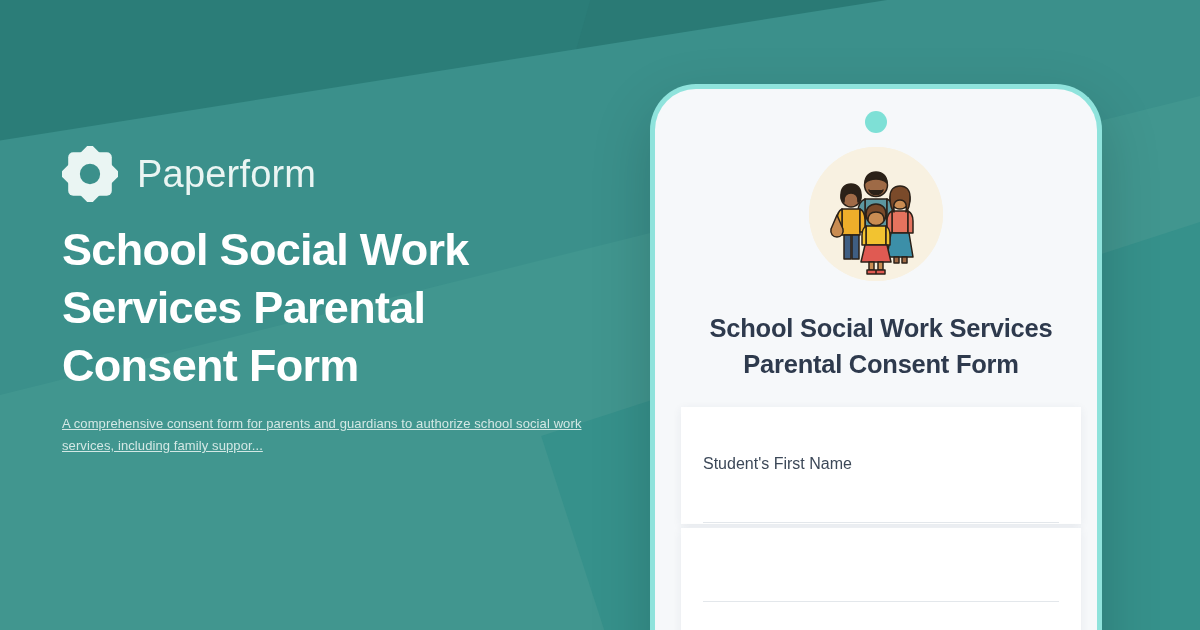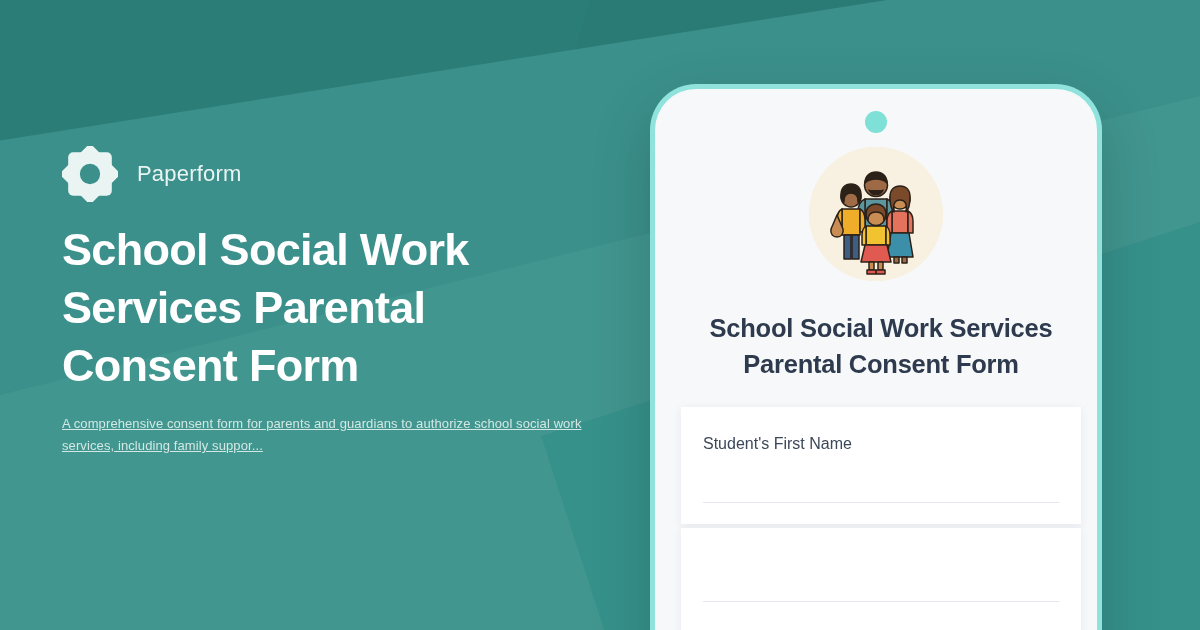--- a/index.html
+++ b/index.html
@@ -55,21 +55,21 @@
     z-index:5;
   }
 
   .brand {
     position:absolute;
     left:0; top:146px;
     display:flex; align-items:center; gap:19px;
   }
   .brand-mark { width:56px; height:56px; flex:0 0 56px; }
   .brand-name {
-    font-size:22px;
+    font-size:38px;
     letter-spacing:0.2px;
     color:#EAF5F3;
     font-weight:400;
   }
 
   .headline {
     position:absolute;
     left:0; top:221px;
     width:520px;
     font-size:45px;
@@ -149,20 +149,21 @@
     height:117px;
     box-shadow:0 2px 9px rgba(40,60,80,0.07);
   }
   .field-card + .field-card { margin-top:4px; }
 
   .field-label {
     font-size:16px;
     line-height:22px;
     color:#3C4858;
     font-weight:400;
+    margin-top:20px;
   }
   .field-underline {
     margin-top:47px;
     height:1px;
     background:#E3E7EB;
   }
 </style>
 </head>
 <body>
 

